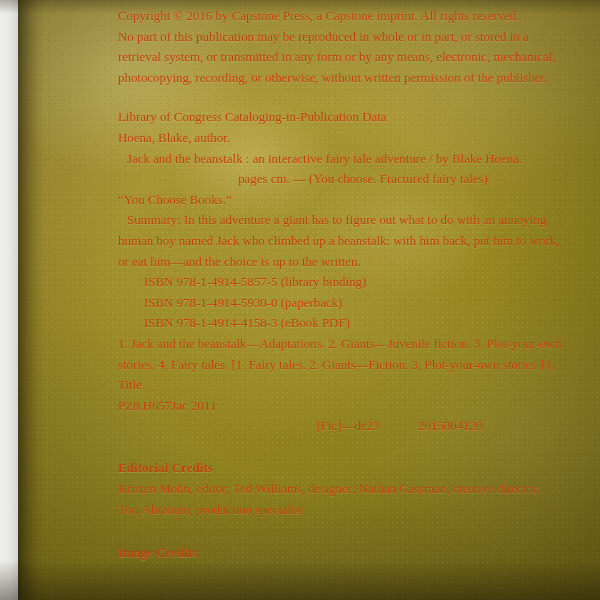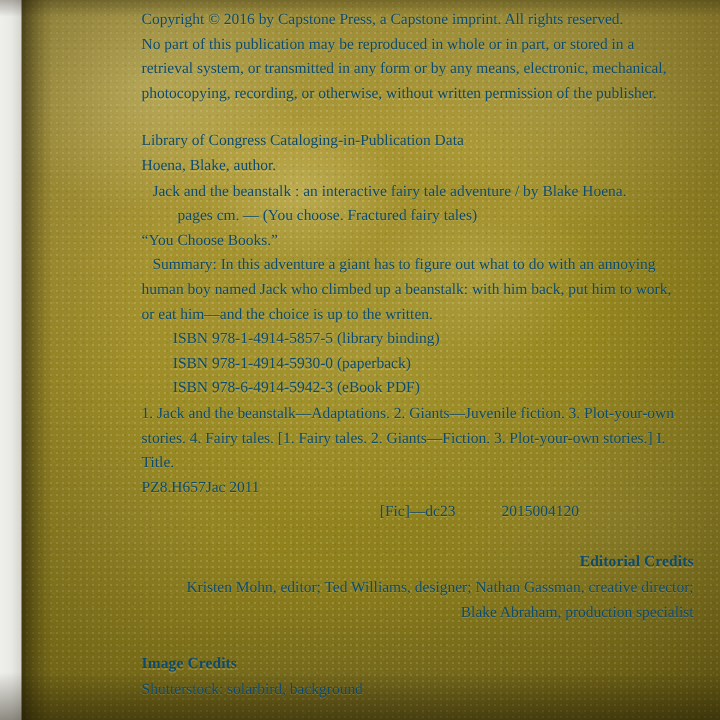--- a/index.html
+++ b/index.html
@@ -89,43 +89,43 @@
     background: linear-gradient(180deg, rgba(25,20,4,0.30) 0%, rgba(25,20,4,0.0) 100%);
     pointer-events: none;
   }
 
   
   .text-col {
     position: absolute;
     left: 118px;
     top: 6px;
     width: 460px;
-    color: #0c4a6e;
+    color: #c2410c;
     font-size: 12.9px;
     line-height: 20.6px;
     text-shadow: 0 1px 0 rgba(255,248,210,0.18);
   }
 
   .blk { margin: 0 0 0 0; }
 
   .copyright-block { margin-bottom: 19px; }
   .copyright-block .line { white-space: nowrap; }
 
   .loc-block { margin-bottom: 0; }
   .indent-1 { padding-left: 9px; }
-  .indent-2 { padding-left: 30px; }
+  .indent-2 { padding-left: 30px; text-align: center; }
   .indent-isbn { padding-left: 26px; }
 
   .section-title {
     font-weight: bold;
     letter-spacing: 0.1px;
     margin-bottom: 1px;
   }
 
-  .credits-block { margin-top: 21px; text-align: right; }
+  .credits-block { margin-top: 21px; }
   .image-credits-block { margin-top: 22px; }
 
   .loc-num-row {
     position: relative;
     height: 20.6px;
     text-align: center;
   }
   .loc-num {
     position: absolute;
     left: 300px;
@@ -158,36 +158,35 @@
       <div>Library of Congress Cataloging-in-Publication Data</div>
       <div>Hoena, Blake, author.</div>
       <div class="indent-1">Jack and the beanstalk : an interactive fairy tale adventure / by Blake Hoena.</div>
       <div class="indent-2">pages cm. —  (You choose. Fractured fairy tales)</div>
       <div>“You Choose Books.”</div>
       <div class="indent-1">Summary: In this adventure a giant has to figure out what to do with an annoying</div>
       <div>human boy named Jack who climbed up a beanstalk: with him back, put him to work,</div>
       <div>or eat him—and the choice is up to the written.</div>
       <div class="indent-isbn">ISBN 978-1-4914-5857-5 (library binding)</div>
       <div class="indent-isbn">ISBN 978-1-4914-5930-0 (paperback)</div>
-      <div class="indent-isbn">ISBN 978-6-4914-5942-3 (eBook PDF)</div>
+      <div class="indent-isbn">ISBN 978-1-4914-4158-3 (eBook PDF)</div>
       <div>1. Jack and the beanstalk—Adaptations. 2. Giants—Juvenile fiction. 3. Plot-your-own</div>
       <div>stories. 4. Fairy tales. [1. Fairy tales. 2. Giants—Fiction. 3. Plot-your-own stories.] I.</div>
       <div>Title.</div>
       <div>PZ8.H657Jac 2011</div>
       <div class="loc-num-row">
         <span>[Fic]—dc23</span>
         <span class="loc-num">2015004120</span>
       </div>
     </div>
 
     <div class="blk credits-block">
       <div class="section-title">Editorial Credits</div>
       <div>Kristen Mohn, editor; Ted Williams, designer; Nathan Gassman, creative director;</div>
-      <div>Blake Abraham, production specialist</div>
+      <div>Tori Abraham, production specialist</div>
     </div>
 
     <div class="blk image-credits-block">
       <div class="section-title">Image Credits</div>
-      <div>Shutterstock: solarbird, background</div>
     </div>
 
   </div>
 </div>
 
 </body></html>

